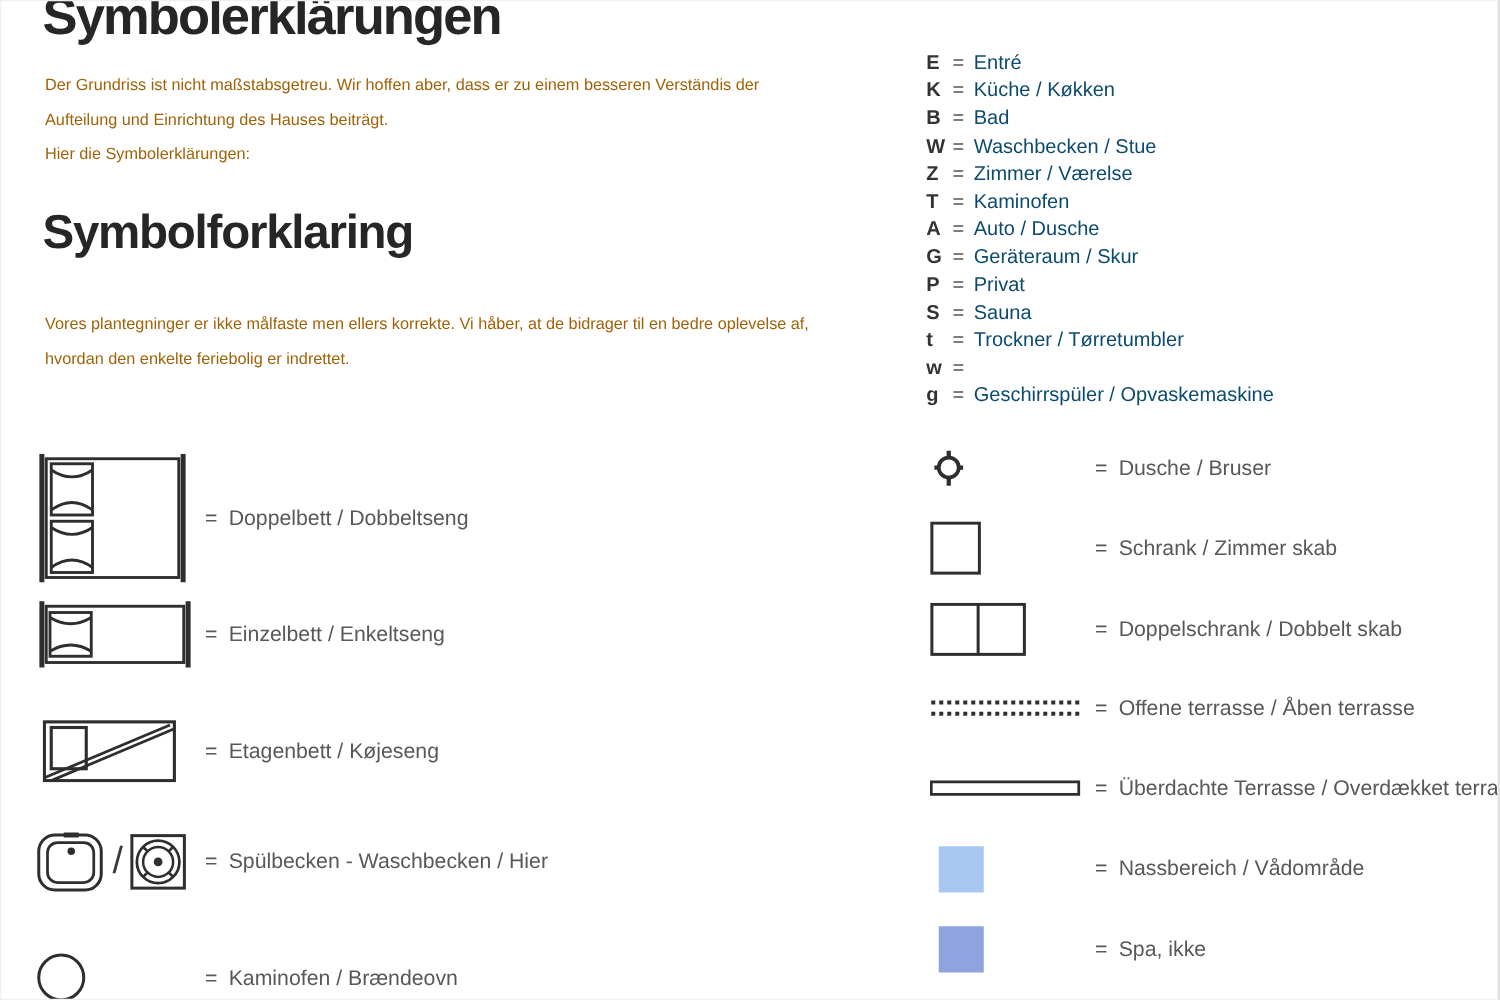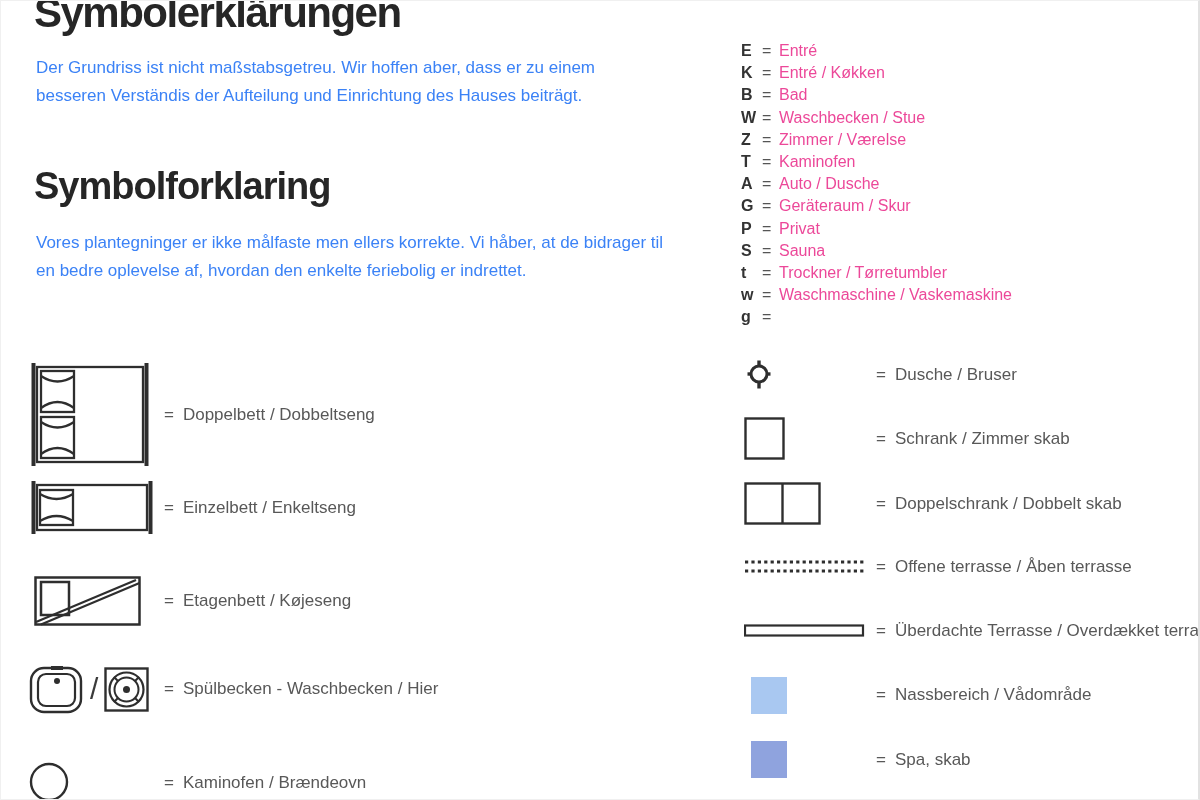--- a/index.html
+++ b/index.html
@@ -16,30 +16,30 @@
   .h-de {
     position: absolute; left: 33px; top: -9px;
     font-size: 42px; font-weight: bold; letter-spacing: -1.5px;
     line-height: 1; color: #262626; white-space: nowrap;
   }
   .h-da {
     position: absolute; left: 33px; top: 166px;
     font-size: 38px; font-weight: bold; letter-spacing: -1px;
     line-height: 1; color: #262626; white-space: nowrap;
   }
-  .para { position: absolute; left: 35px; font-size: 17px; line-height: 27.5px; color: #3b82f6; }
+  .para { position: absolute; left: 35px; font-size: 13px; line-height: 27.5px; color: #a16207; }
   .para-de { top: 53px; width: 600px; }
-  .para-da { top: 228px; width: 628px; }
+  .para-da { top: 244px; width: 628px; }
 
   
   .letters { position: absolute; left: 740px; top: 39px; }
   .letter-row { display: flex; height: 22.2px; align-items: center; font-size: 16px; }
   .letter-row .k { width: 21px; font-weight: bold; color: #333; }
   .letter-row .eq { width: 17px; color: #555; }
-  .letter-row .v { color: #ec4899; }
+  .letter-row .v { color: #0c4a6e; }
 
   
   .sym-row { position: absolute; display: flex; align-items: center; }
   .sym-row .symbox { flex: 0 0 auto; display: flex; align-items: center; }
   .sym-row.left { left: 28px; }
   .sym-row.left .symbox { width: 135px; }
   .sym-row.right { left: 743px; }
   .sym-row.right .symbox { width: 132px; }
   .sym-label { font-size: 17px; color: #585858; white-space: nowrap; display: flex; }
   .sym-label .eq { margin-right: 9px; }
@@ -66,38 +66,39 @@
 </style>
 </head>
 <body>
 
 <div class="page">
 
   <div class="h-de">Symbolerklärungen</div>
 
   <div class="para para-de">
     <span>Der Grundriss ist nicht maßstabsgetreu. Wir hoffen aber, dass er zu einem besseren Verständis der Aufteilung und Einrichtung des Hauses beiträgt.</span>
+    <div>Hier die Symbolerklärungen:</div>
   </div>
 
   <div class="h-da">Symbolforklaring</div>
 
   <div class="para para-da">
     <span>Vores plantegninger er ikke målfaste men ellers korrekte. Vi håber, at de bidrager til en bedre oplevelse af, hvordan den enkelte feriebolig er indrettet.</span>
   </div>
 
   <div class="letters">
     <div class="letter-row">
         <span class="k">E</span>
         <span class="eq">=</span>
         <span class="v">Entré</span>
       </div>
     <div class="letter-row">
         <span class="k">K</span>
         <span class="eq">=</span>
-        <span class="v">Entré / Køkken</span>
+        <span class="v">Küche / Køkken</span>
       </div>
     <div class="letter-row">
         <span class="k">B</span>
         <span class="eq">=</span>
         <span class="v">Bad</span>
       </div>
     <div class="letter-row">
         <span class="k">W</span>
         <span class="eq">=</span>
         <span class="v">Waschbecken / Stue</span>
@@ -133,25 +134,25 @@
         <span class="v">Sauna</span>
       </div>
     <div class="letter-row">
         <span class="k">t</span>
         <span class="eq">=</span>
         <span class="v">Trockner / Tørretumbler</span>
       </div>
     <div class="letter-row">
         <span class="k">w</span>
         <span class="eq">=</span>
-        <span class="v">Waschmaschine / Vaskemaskine</span>
       </div>
     <div class="letter-row">
         <span class="k">g</span>
         <span class="eq">=</span>
+        <span class="v">Geschirrspüler / Opvaskemaskine</span>
       </div>
   </div>
 
   <div class="sym-row left r1">
     <div class="symbox">
       <svg class="draw" width="121" height="103" viewBox="0 0 121 103">
         <line x1="4.5" y1="0" x2="4.5" y2="103" stroke="currentColor" stroke-width="4"></line>
         <line x1="117.5" y1="0" x2="117.5" y2="103" stroke="currentColor" stroke-width="4"></line>
         <rect x="8" y="4" width="106" height="95" fill="none" stroke="currentColor" stroke-width="2.3"></rect>
         <rect x="12" y="8" width="33" height="41" fill="none" stroke="currentColor" stroke-width="2.3"></rect>
@@ -310,17 +311,17 @@
       <span>Nassbereich / Vådområde</span>
     </div>
   </div>
 
   <div class="sym-row right rr7">
     <div class="symbox">
       <div class="sq-fill" style="background: rgb(143, 163, 222);"></div>
     </div>
     <div class="sym-label">
       <span class="eq">=</span>
-      <span>Spa, skab</span>
+      <span>Spa, ikke</span>
     </div>
   </div>
 
 </div>
 
 </body></html>

